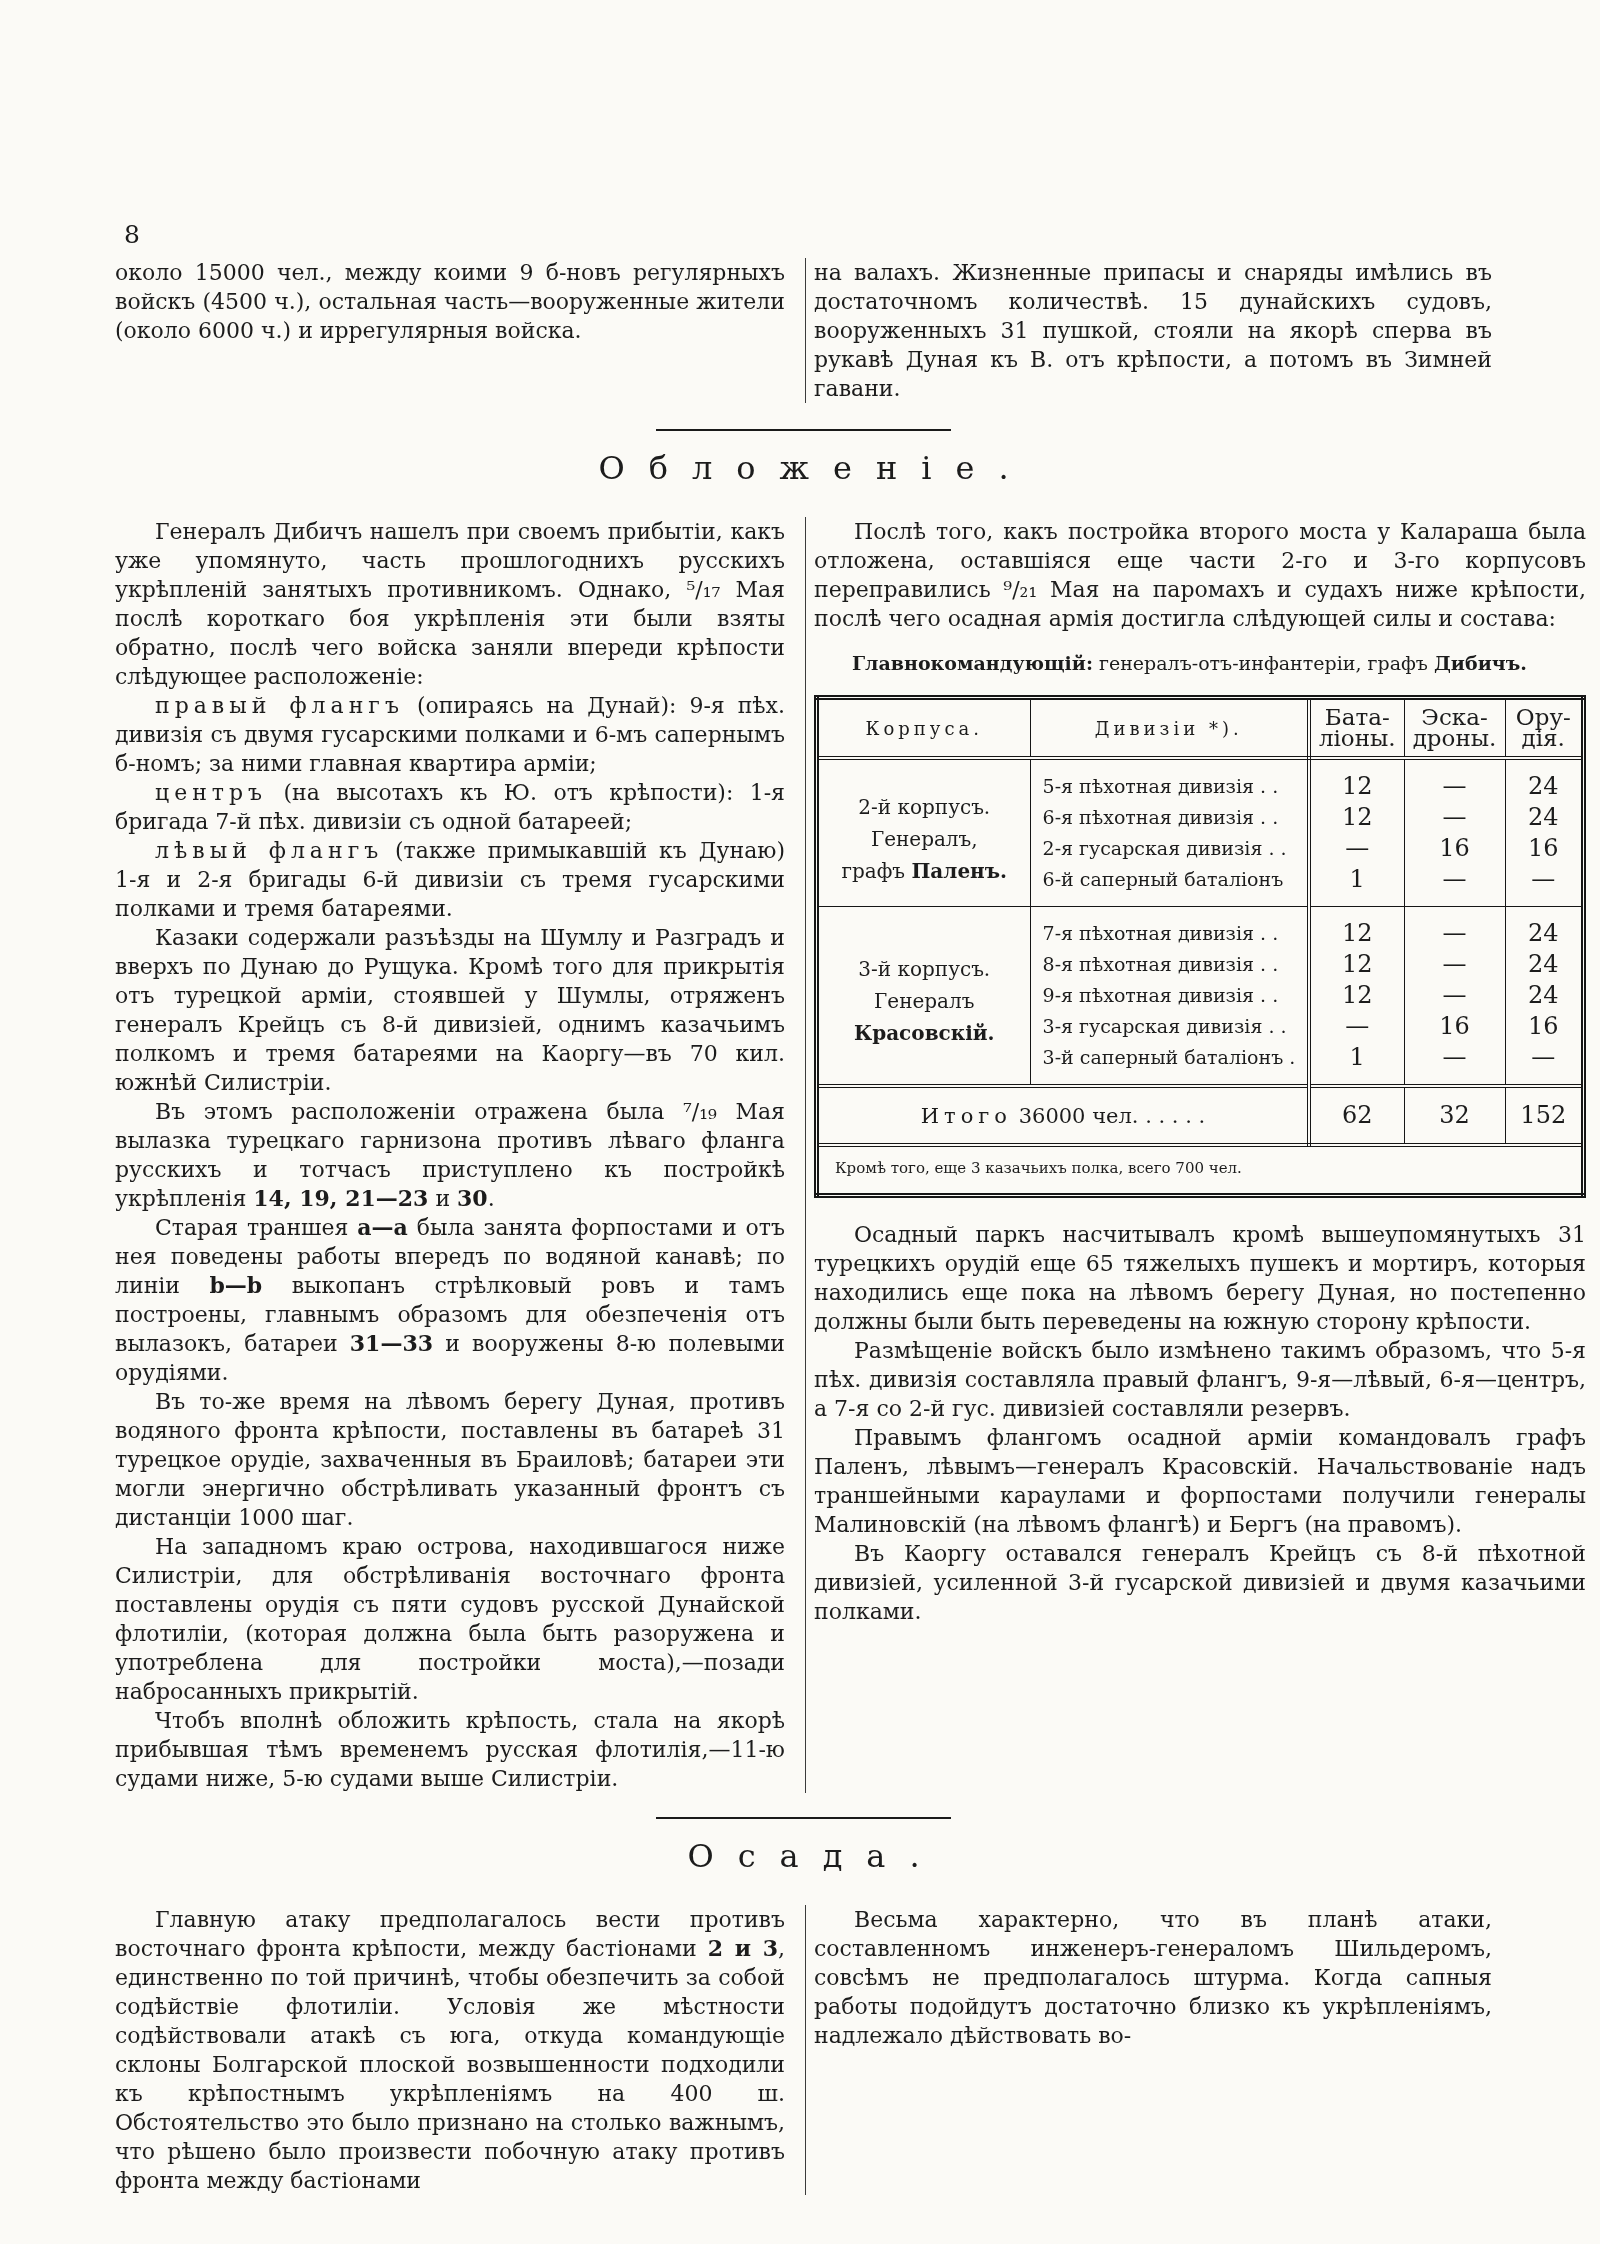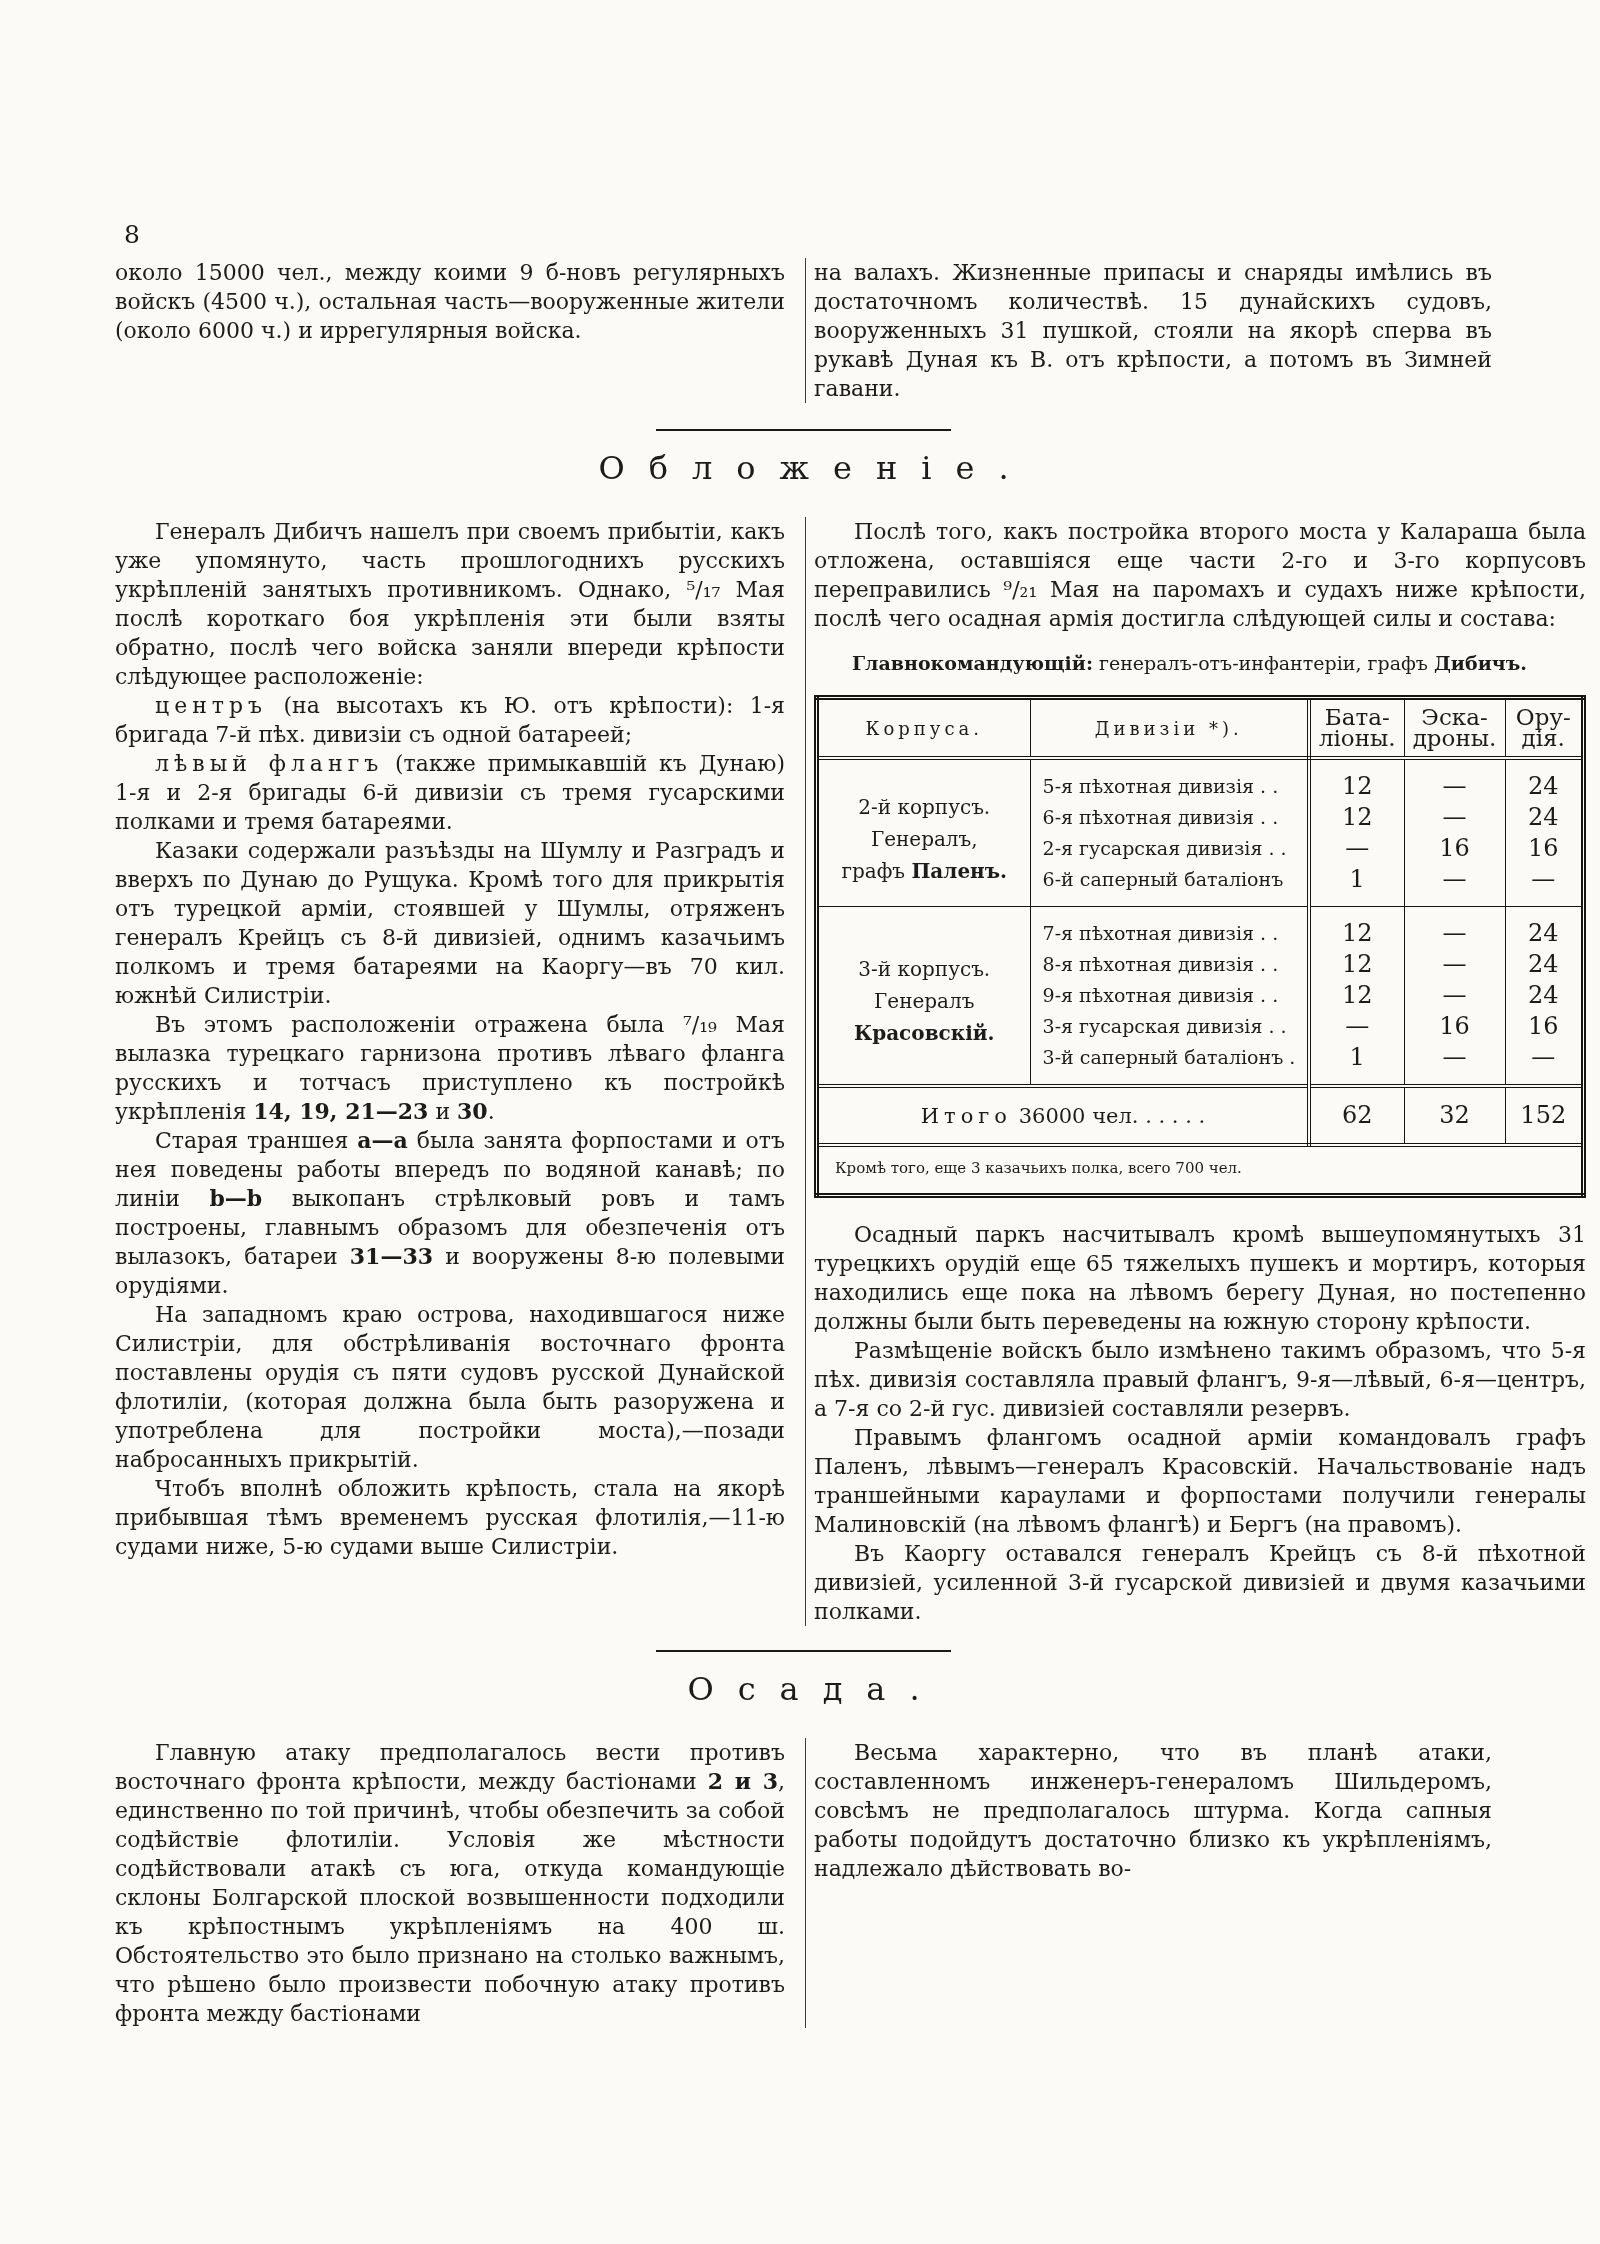--- a/index.html
+++ b/index.html
@@ -56,25 +56,27 @@
       <p class="noind">на валахъ. Жизненные припасы и снаряды имѣлись въ достаточномъ количествѣ. 15 дунайскихъ судовъ, вооруженныхъ 31 пушкой, стояли на якорѣ сперва въ рукавѣ Дуная къ В. отъ крѣпости, а потомъ въ Зимней гавани.</p>
     </div>
   </div>
 
   <div class="rule-center"></div>
   <h2 class="heading">Обложеніе.</h2>
 
   <div class="cols">
     <div class="col-l">
       <p>Генералъ Дибичъ нашелъ при своемъ прибытіи, какъ уже упомянуто, часть прошлогоднихъ русскихъ укрѣпленій занятыхъ противникомъ. Однако, ⁵/₁₇ Мая послѣ короткаго боя укрѣпленія эти были взяты обратно, послѣ чего войска заняли впереди крѣпости слѣдующее расположеніе:</p>
+      <p><span class="sp">правый флангъ</span><span> (опираясь на Дунай): 9-я пѣх. дивизія съ двумя гусарскими полками и 6-мъ сапернымъ б-номъ; за ними главная квартира арміи;</span></p>
       <p><span class="sp">центръ</span><span> (на высотахъ къ Ю. отъ крѣпости): 1-я бригада 7-й пѣх. дивизіи съ одной батареей;</span></p>
       <p><span class="sp">лѣвый флангъ</span><span> (также примыкавшій къ Дунаю) 1-я и 2-я бригады 6-й дивизіи съ тремя гусарскими полками и тремя батареями.</span></p>
       <p>Казаки содержали разъѣзды на Шумлу и Разградъ и вверхъ по Дунаю до Рущука. Кромѣ того для прикрытія отъ турецкой арміи, стоявшей у Шумлы, отряженъ генералъ Крейцъ съ 8-й дивизіей, однимъ казачьимъ полкомъ и тремя батареями на Каоргу—въ 70 кил. южнѣй Силистріи.</p>
       <p><span>Въ этомъ расположеніи отражена была ⁷/₁₉ Мая вылазка турецкаго гарнизона противъ лѣваго фланга русскихъ и тотчасъ приступлено къ постройкѣ укрѣпленія </span><span style="font-weight: bold;">14, 19, 21—23</span><span> и </span><span style="font-weight: bold;">30</span><span>.</span></p>
       <p><span>Старая траншея </span><span style="font-weight: bold;">a—a</span><span> была занята форпостами и отъ нея поведены работы впередъ по водяной канавѣ; по линіи </span><span style="font-weight: bold;">b—b</span><span> выкопанъ стрѣлковый ровъ и тамъ построены, главнымъ образомъ для обезпеченія отъ вылазокъ, батареи </span><span style="font-weight: bold;">31—33</span><span> и вооружены 8-ю полевыми орудіями.</span></p>
+      <p>Въ то-же время на лѣвомъ берегу Дуная, противъ водяного фронта крѣпости, поставлены въ батареѣ 31 турецкое орудіе, захваченныя въ Браиловѣ; батареи эти могли энергично обстрѣливать указанный фронтъ съ дистанціи 1000 шаг.</p>
       <p>На западномъ краю острова, находившагося ниже Силистріи, для обстрѣливанія восточнаго фронта поставлены орудія съ пяти судовъ русской Дунайской флотиліи, (которая должна была быть разоружена и употреблена для постройки моста),—позади набросанныхъ прикрытій.</p>
       <p>Чтобъ вполнѣ обложить крѣпость, стала на якорѣ прибывшая тѣмъ временемъ русская флотилія,—11-ю судами ниже, 5-ю судами выше Силистріи.</p>
     </div>
     <div class="col-r">
       <p>Послѣ того, какъ постройка второго моста у Калараша была отложена, оставшіяся еще части 2-го и 3-го корпусовъ переправились ⁹/₂₁ Мая на паромахъ и судахъ ниже крѣпости, послѣ чего осадная армія достигла слѣдующей силы и состава:</p>
       <div class="commander"><span style="font-weight: bold;">Главнокомандующій:</span><span> генералъ-отъ-инфантеріи, графъ </span><span style="font-weight: bold;">Дибичъ.</span></div>
 
       <table class="obt">
         <colgroup>
           <col style="width:196px">

